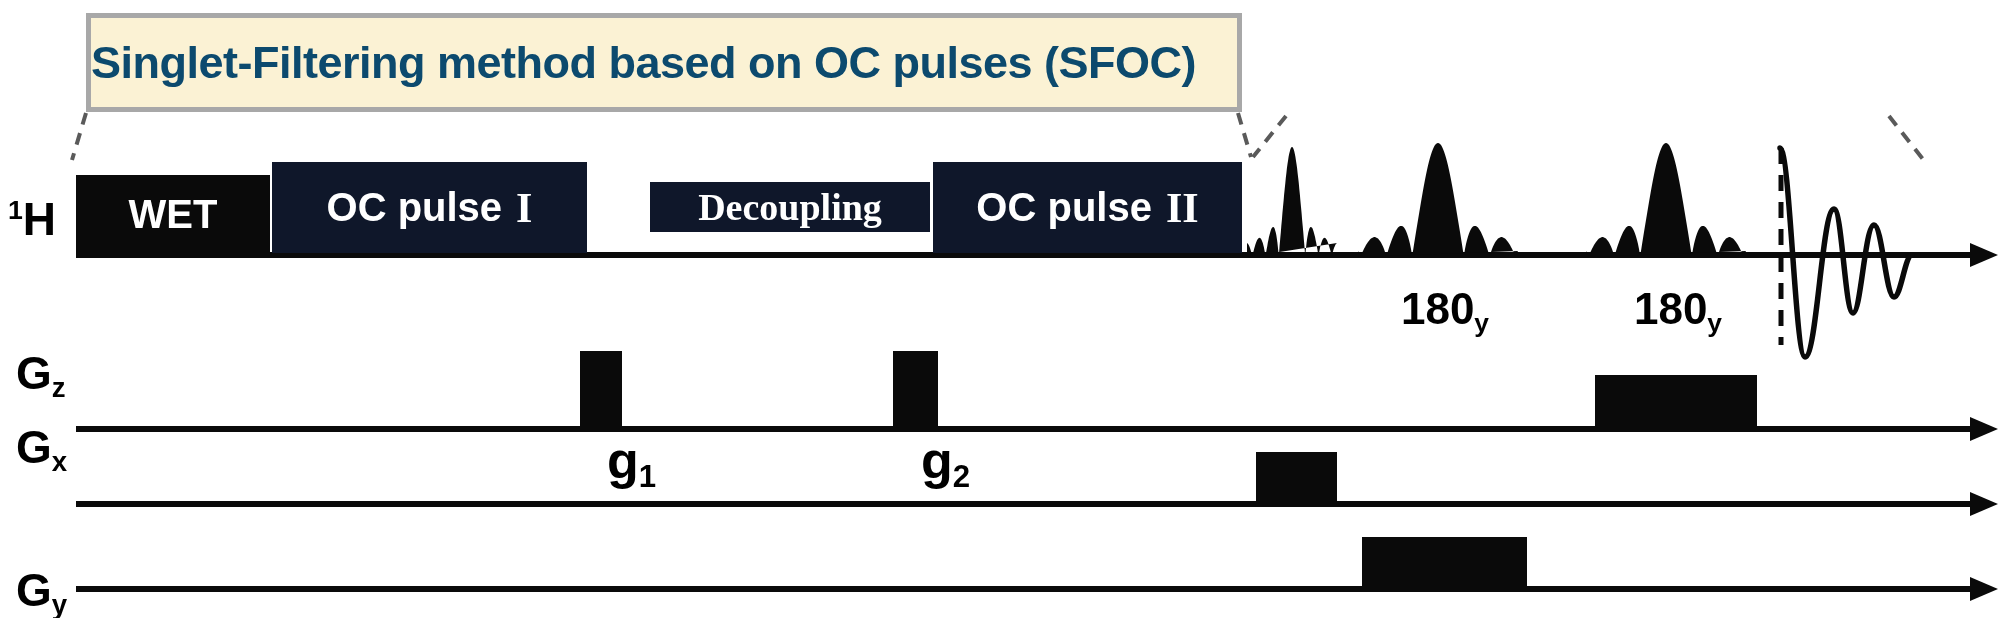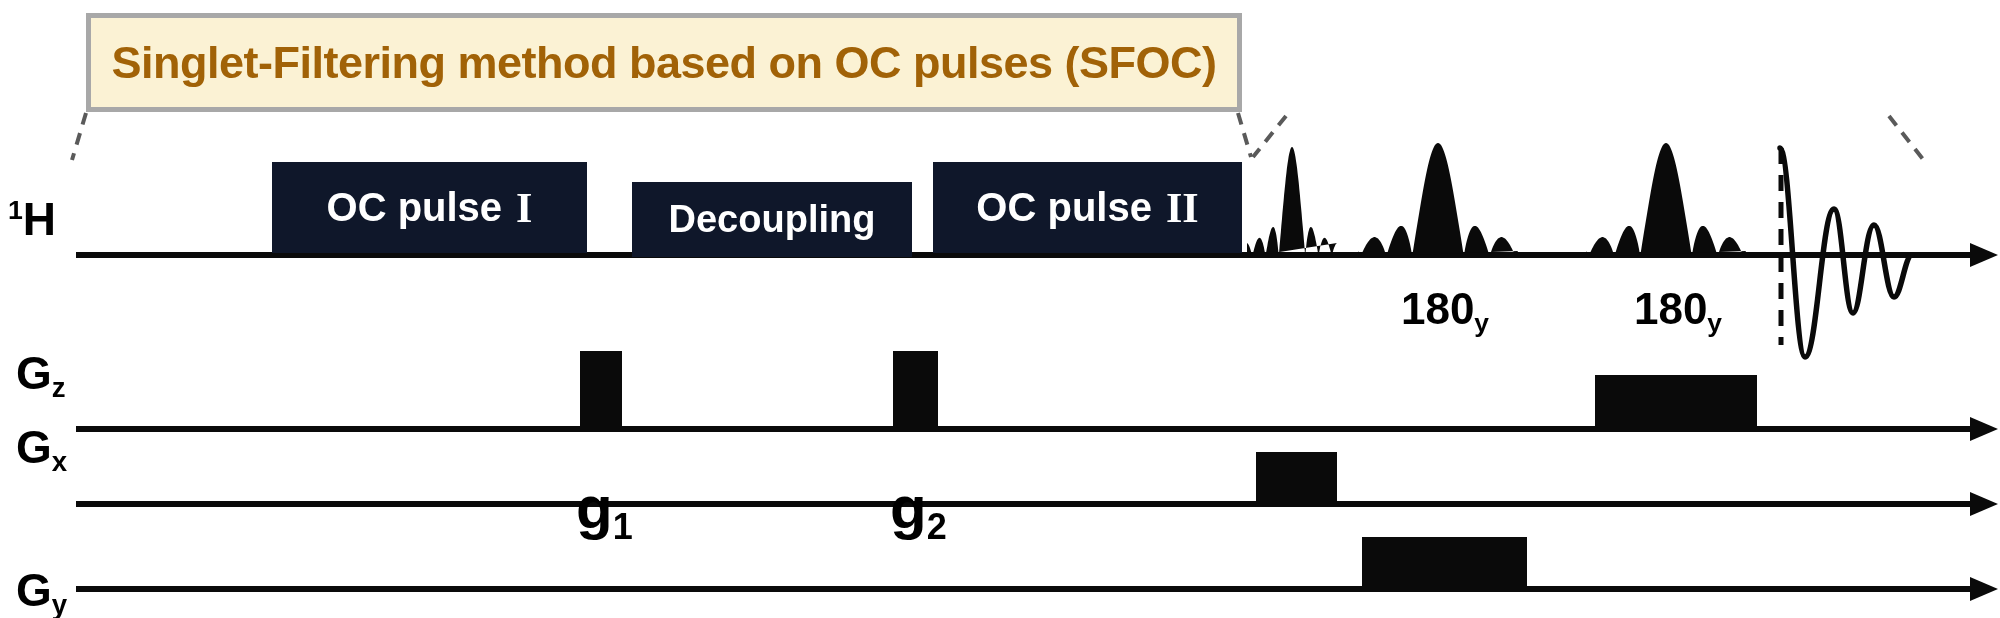--- a/index.html
+++ b/index.html
@@ -5,39 +5,39 @@
   html,body{margin:0;padding:0;background:#ffffff;}
   .canvas{
     position:relative;width:2000px;height:618px;background:#ffffff;
     font-family:"Liberation Sans",sans-serif;font-weight:bold;color:#000;
     overflow:hidden;
   }
   svg.layer{position:absolute;left:0;top:0;width:2000px;height:618px;}
   
   .hdr{
     position:absolute;background:#fbf2d4;border:5px solid #a8a8a8;
-    display:flex;align-items:center;justify-content:center;
+    display:flex;align-items:center;
     font-size:45px;letter-spacing:-0.5px;white-space:nowrap;box-sizing:border-box;
-    color:#a16207;
+    color:#0c4a6e;
   }
   
   .blk{
     position:absolute;display:flex;align-items:center;justify-content:center;
     color:#fff;font-size:40px;white-space:nowrap;box-sizing:border-box;
   }
   .blk-black{background:#0a0a0a;}
   .blk-blue{background:#0f172a;}
   .numeral{font-family:"Liberation Serif",serif;font-weight:bold;margin-left:14px;font-size:42px;}
   .numeral:empty{margin-left:0;}
   
   .grad{position:absolute;background:#0a0a0a;}
   
   .chlabel{position:absolute;font-size:46px;line-height:1;}
   .plabel{position:absolute;font-size:44px;line-height:1;text-align:center;}
-  .glabel{position:absolute;font-size:60px;line-height:1;text-align:left;margin-top:44px;}
+  .glabel{position:absolute;font-size:52px;line-height:1;text-align:right;}
   .sup{font-size:0.58em;vertical-align:0.6em;}
   .sub{font-size:0.6em;vertical-align:-0.3em;}
 </style>
 </head>
 <body>
 
 <div class="canvas">
 
   <svg class="layer" viewBox="0 0 2000 618">
 
@@ -73,25 +73,29 @@
 
   <div class="hdr" style="left:86px;top:13px;width:1156px;height:99px;">
     <span>Singlet-Filtering method based on OC pulses (SFOC)</span>
   </div>
 
   <div class="chlabel" style="left:8px;top:196px;"><span class="sup">1</span><span>H</span></div>
   <div class="chlabel" style="left:16px;top:350px;"><span>G</span><span class="sub">z</span></div>
   <div class="chlabel" style="left:16px;top:424px;"><span>G</span><span class="sub">x</span></div>
   <div class="chlabel" style="left:16px;top:530px;margin-top:37px;"><span>G</span><span class="sub">y</span></div>
 
+  <div class="blk blk-black" style="left:76px;top:175px;width:194px;height:78px;">
+    <span>WET</span>
+      <span class="numeral"></span>
+  </div>
   <div class="blk blk-blue" style="left:272px;top:162px;width:315px;height:91px;">
     <span>OC pulse</span>
       <span class="numeral">I</span>
   </div>
-  <div class="blk blk-blue" style="left:632px;top:182px;width:280px;height:75px;font-size:38px;">
+  <div class="blk blk-blue" style="left:650px;top:182px;width:280px;height:50px;font-size:38px;font-family:Liberation Serif, serif;">
     <span>Decoupling</span>
       <span class="numeral"></span>
   </div>
   <div class="blk blk-blue" style="left:933px;top:162px;width:309px;height:91px;">
     <span>OC pulse</span>
       <span class="numeral">II</span>
   </div>
 
   <div class="plabel" style="left:1390px;top:287px;width:110px;"><span>180</span><span class="sub">y</span></div>
   <div class="plabel" style="left:1623px;top:287px;width:110px;"><span>180</span><span class="sub">y</span></div>

